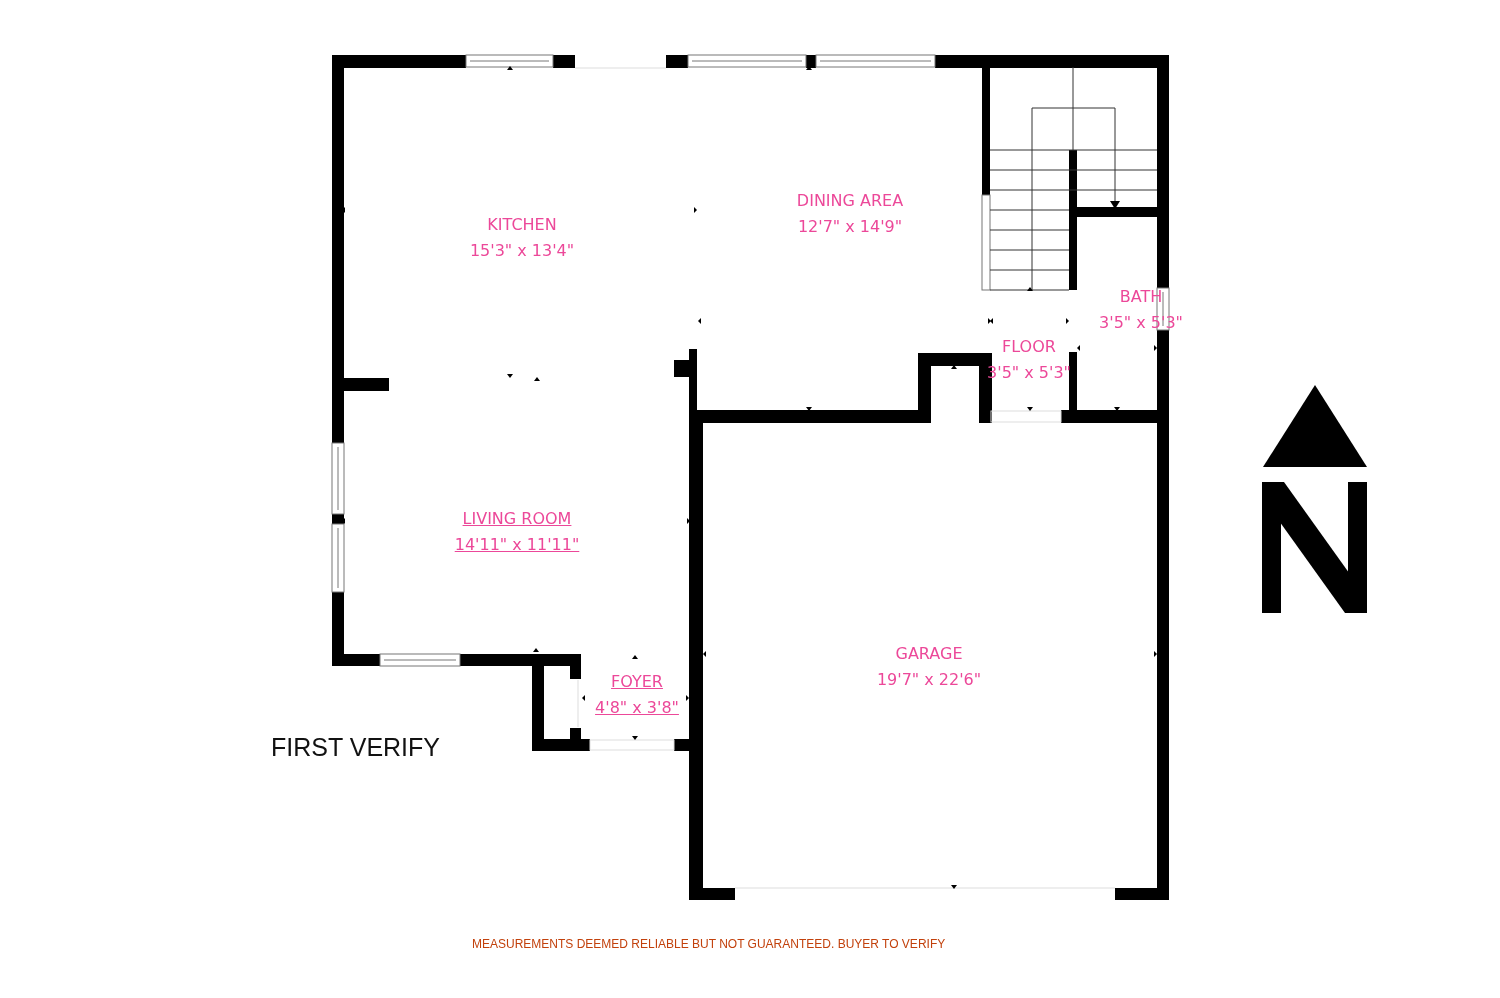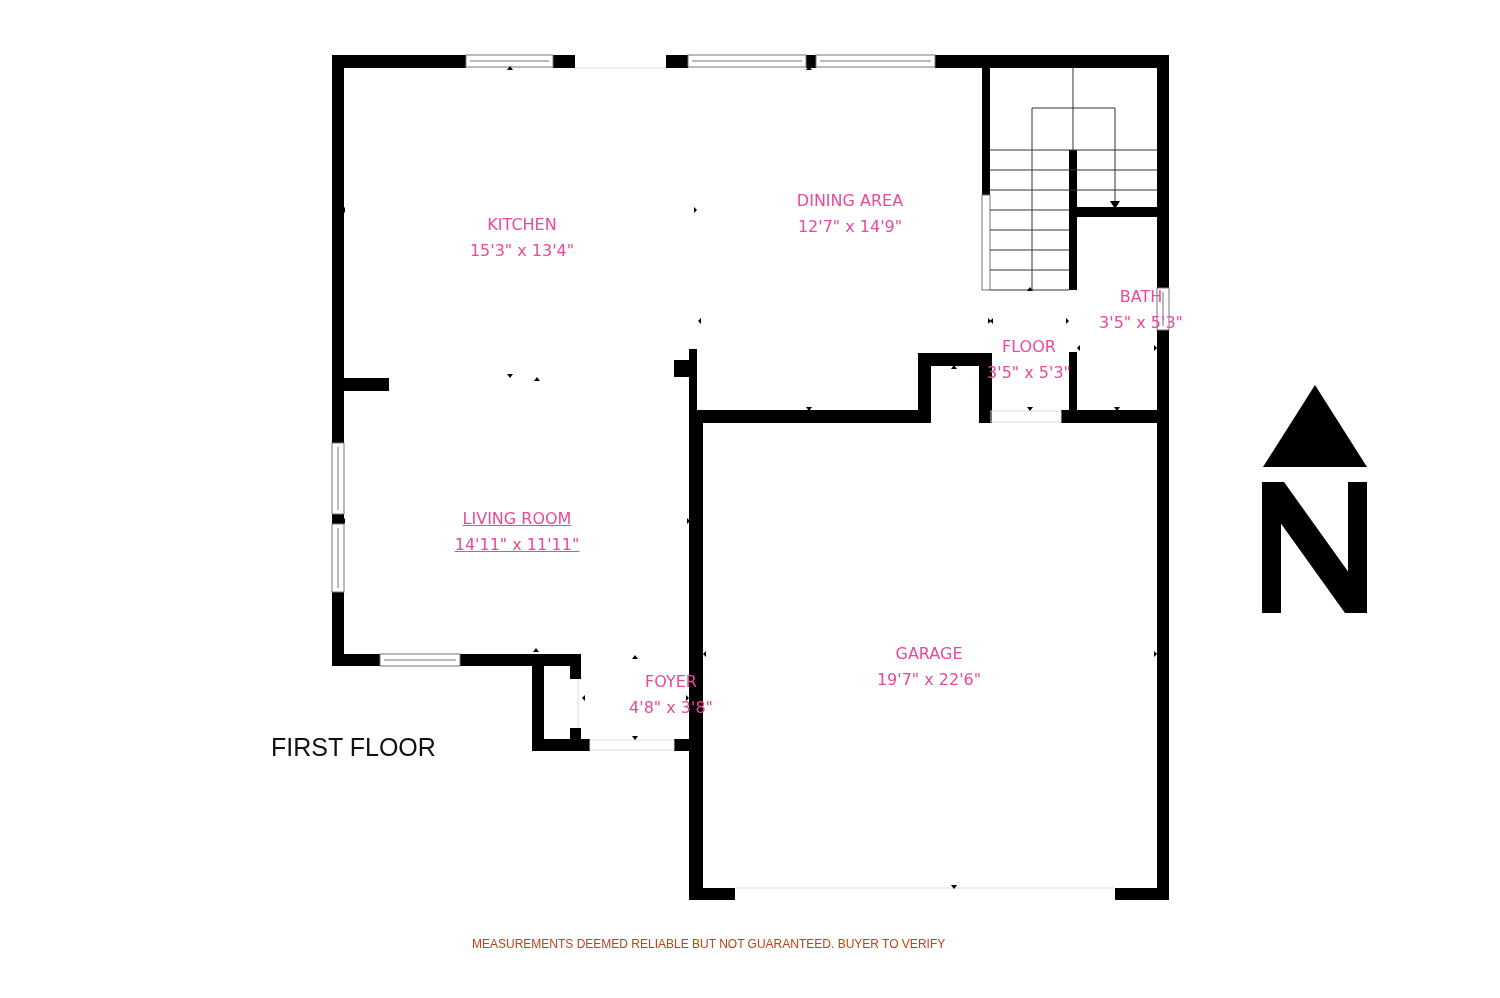--- a/index.html
+++ b/index.html
@@ -150,23 +150,23 @@
   <div>3'5" x 5'3"</div>
 </div>
 <div class="lbl" style="left:1029px;top:334px;">
   <div>FLOOR</div>
   <div>3'5" x 5'3"</div>
 </div>
 <div class="lbl" style="left:517px;top:506px;text-decoration:underline;">
   <div>LIVING ROOM</div>
   <div>14'11" x 11'11"</div>
 </div>
-<div class="lbl" style="left:671px;top:669px;">
+<div class="lbl" style="left:637px;top:669px;text-decoration:underline;">
   <div>FOYER</div>
   <div>4'8" x 3'8"</div>
 </div>
 <div class="lbl" style="left:929px;top:641px;">
   <div>GARAGE</div>
   <div>19'7" x 22'6"</div>
 </div>
 
-<div class="floor-title">FIRST FLOOR</div>
+<div class="floor-title">FIRST VERIFY</div>
 <div class="disclaimer">MEASUREMENTS DEEMED RELIABLE BUT NOT GUARANTEED.  BUYER TO VERIFY</div>
 
 </body></html>

